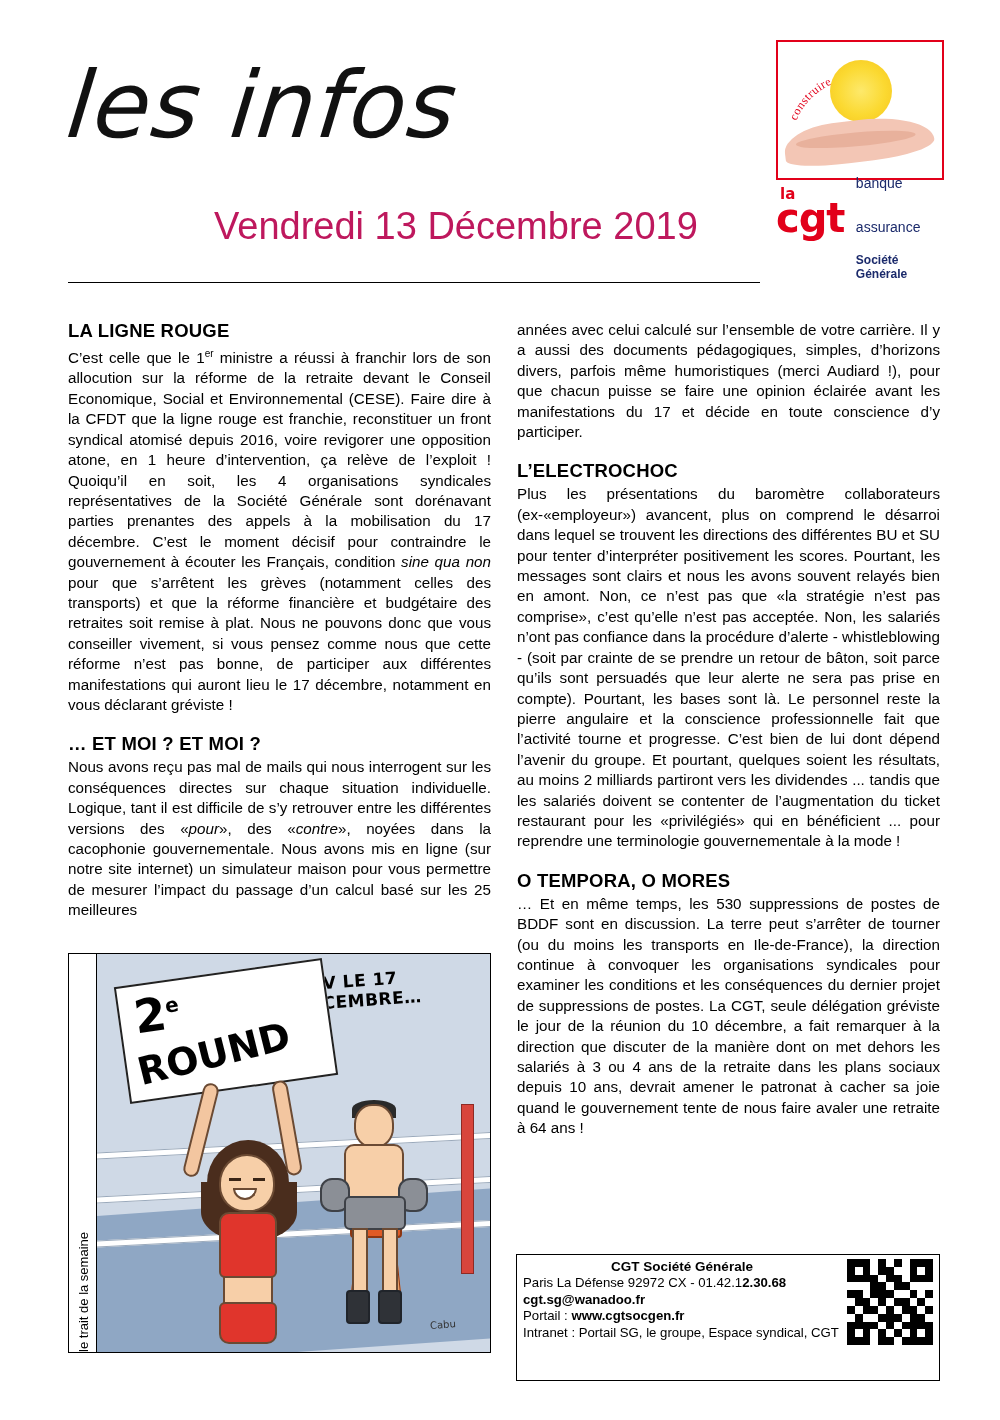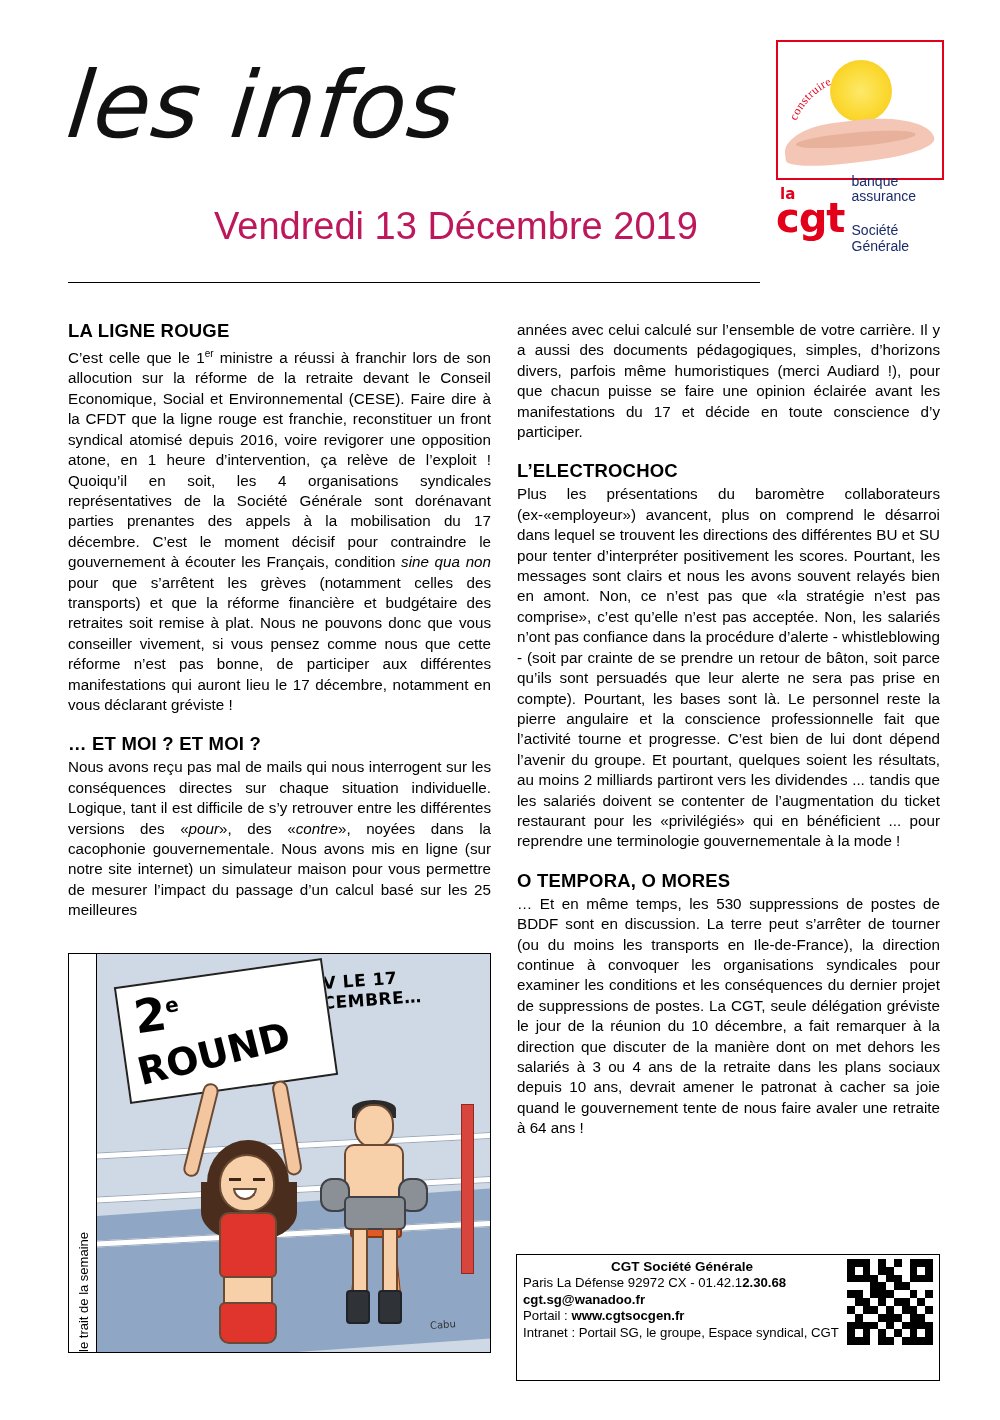--- a/index.html
+++ b/index.html
@@ -76,23 +76,23 @@
   }
   .cgt-word {
     position: absolute; left: 0px; top: 13px;
     font-family: "DejaVu Sans", sans-serif;
     font-weight: 700; font-size: 40px; line-height: 40px;
     color: #e2001a;
     letter-spacing: -1px;
   }
   .cgt-right { padding-left: 2px; padding-bottom: 2px; }
   .cgt-right .l1, .cgt-right .l2 {
-    font-size: 14px; color: #1b2a6b; line-height: 15px; font-weight: 400;
-  }
-  .cgt-right .l3 { font-size: 14px; color: #1b2a6b; font-weight: 400; margin-top: 18px;}
+    font-size: 14px; color: #1b2a6b; line-height: 15px; font-weight: 400; margin-top: 29px;
+  }
+  .cgt-right .l3 { font-size: 12px; color: #1b2a6b; font-weight: 700; margin-top: 18px;}
 
   .rule {
     position: absolute; left: 68px; top: 282px; width: 692px;
     border-top: 1px solid #000;
   }
 
   
   .columns {
     position: absolute; left: 68px; top: 300px;
     width: 872px;

